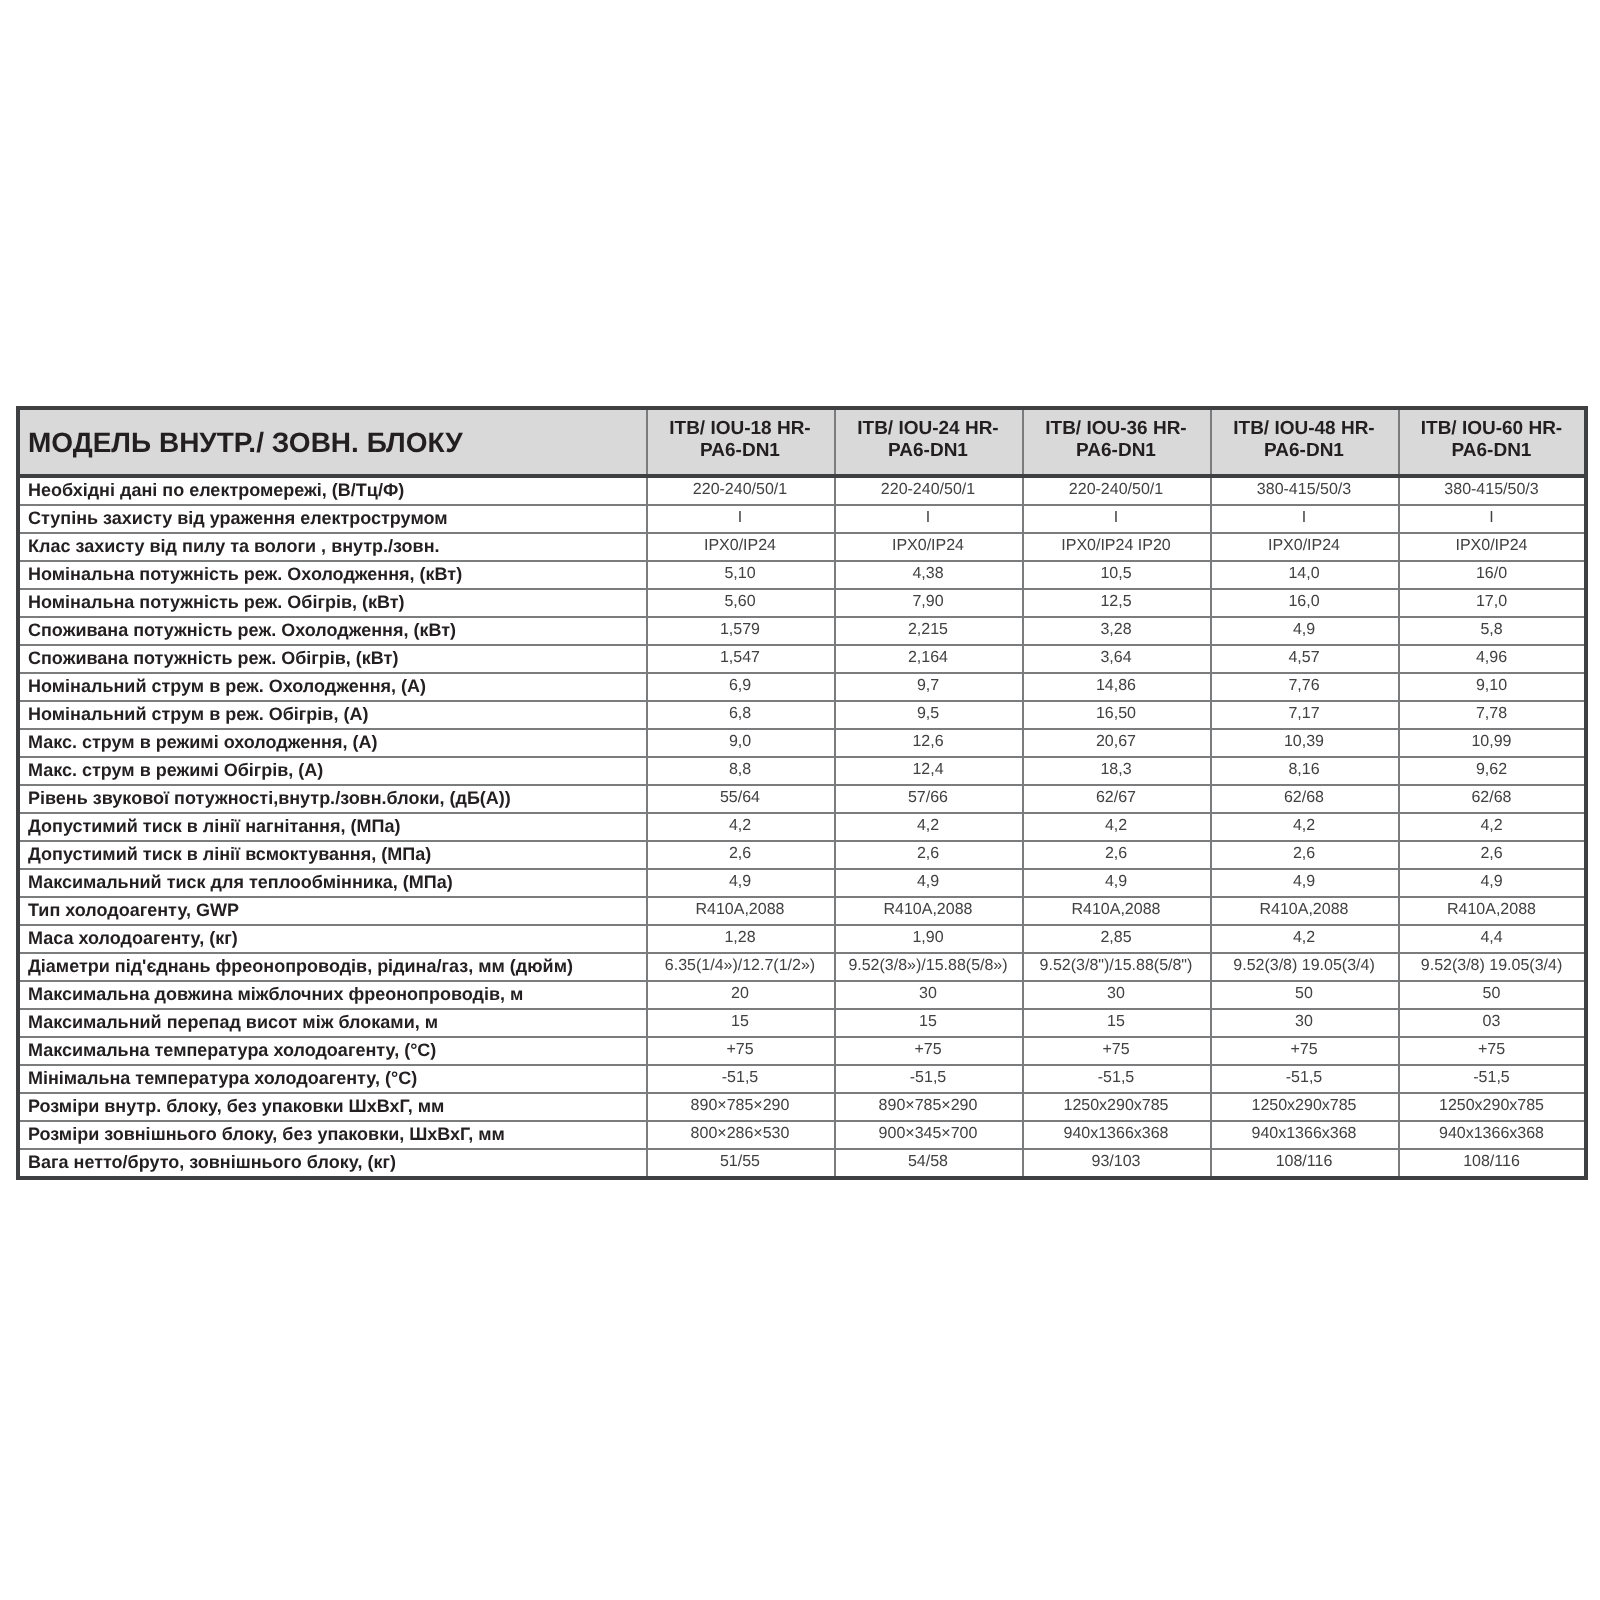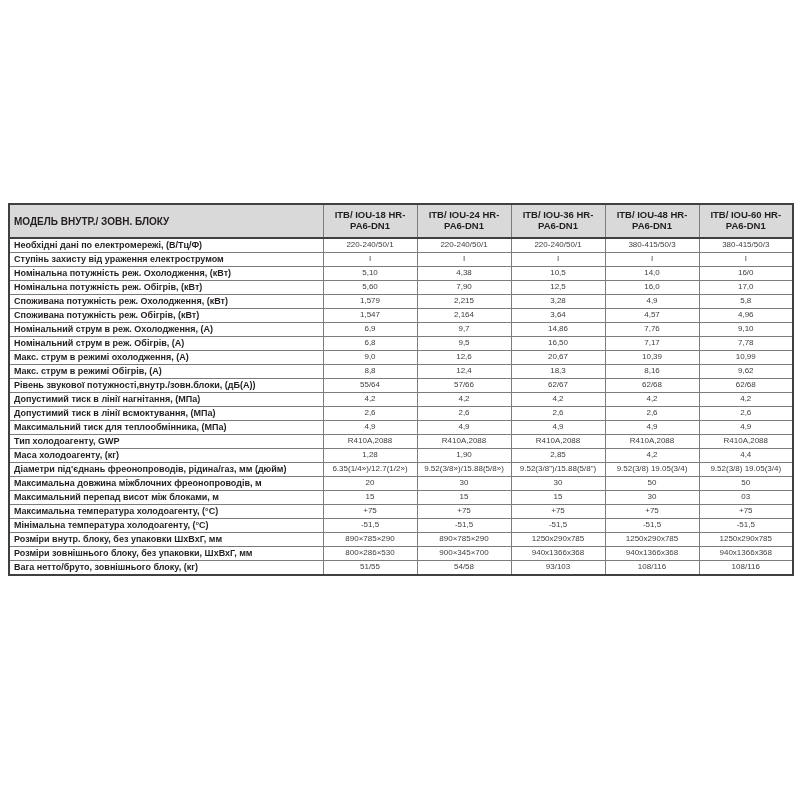--- a/index.html
+++ b/index.html
@@ -28,21 +28,21 @@
   table.spec-table col.label-col{width:314px;}
   table.spec-table col.val-col{width:94px;}
   th,td{
     border:1px solid var(--border-light);
     overflow:hidden;
     white-space:normal;
   }
   th.corner-th{
     background:var(--header-bg);
     color:var(--label-text);
-    font-size:10px;
+    font-size:14px;
     font-weight:bold;
     text-align:left;
     padding:2px 4px;
     height:28px;
     vertical-align:middle;
     border-bottom:2px solid var(--border-dark);
   }
   th.model-th{
     background:var(--header-bg);
     color:var(--label-text);
@@ -112,20 +112,28 @@
         </tr>
         <tr>
           <td class="label-cell">Ступінь захисту від ураження електрострумом</td>
           <td class="value-cell">I</td>
           <td class="value-cell">I</td>
           <td class="value-cell">I</td>
           <td class="value-cell">I</td>
           <td class="value-cell">I</td>
         </tr>
         <tr>
+          <td class="label-cell">Клас захисту від пилу та вологи , внутр./зовн.</td>
+          <td class="value-cell">IPX0/IP24</td>
+          <td class="value-cell">IPX0/IP24</td>
+          <td class="value-cell">IPX0/IP24 IP20</td>
+          <td class="value-cell">IPX0/IP24</td>
+          <td class="value-cell">IPX0/IP24</td>
+        </tr>
+        <tr>
           <td class="label-cell">Номінальна потужність реж. Охолодження, (кВт)</td>
           <td class="value-cell">5,10</td>
           <td class="value-cell">4,38</td>
           <td class="value-cell">10,5</td>
           <td class="value-cell">14,0</td>
           <td class="value-cell">16/0</td>
         </tr>
         <tr>
           <td class="label-cell">Номінальна потужність реж. Обігрів, (кВт)</td>
           <td class="value-cell">5,60</td>

